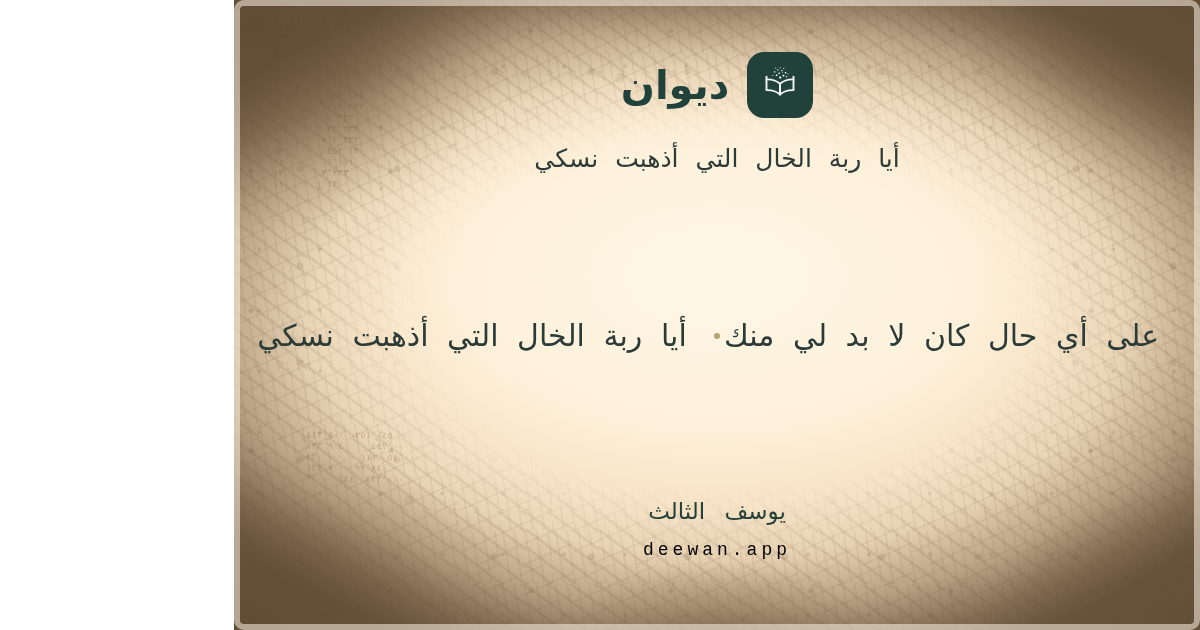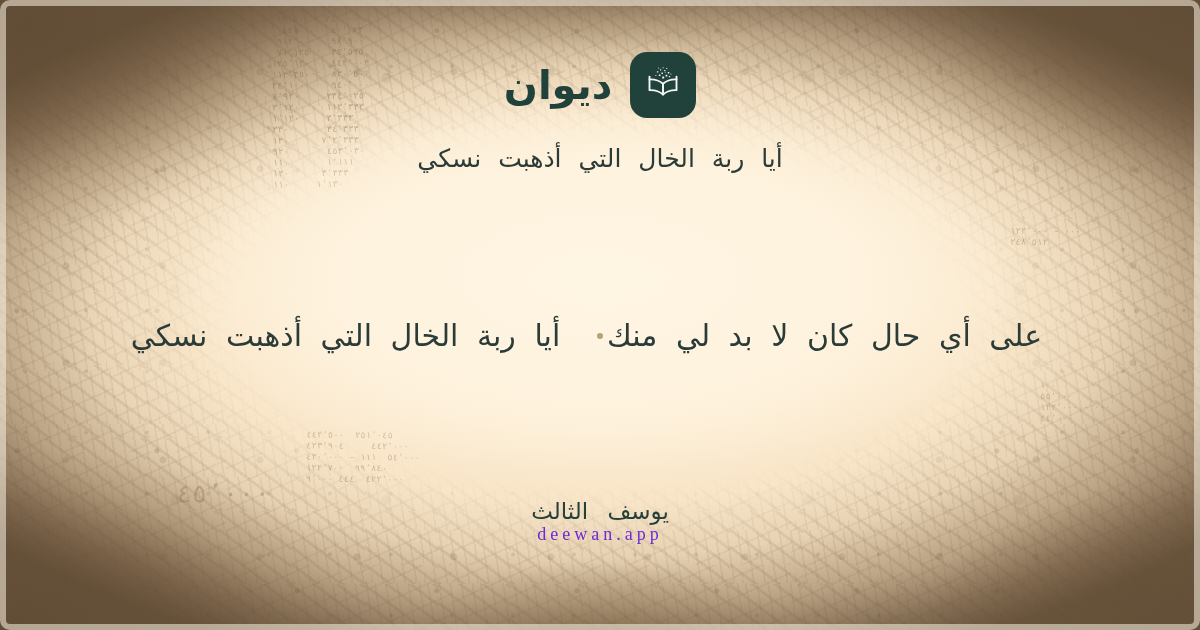--- a/index.html
+++ b/index.html
@@ -3,21 +3,21 @@
 <meta charset="utf-8">
 <title>deewan.app</title>
 <style>
   html, body {
     margin: 0;
     padding: 0;
     background: #ffffff;
   }
   #card {
     position: relative;
-    width: 1200px;
+    width: 966px;
     height: 630px;
     overflow: hidden;
     background: #f6ebd5;
     font-family: "DejaVu Sans", "Liberation Sans", sans-serif;
   }
 
   
   .bg-layer {
     position: absolute;
     inset: 0;
@@ -187,32 +187,32 @@
   }
 
   #footer {
     position: absolute;
     left: 0;
     right: 0;
     top: 498px;
     display: flex;
     flex-direction: column;
     align-items: center;
-    gap: 0;
+    gap: 16px;
   }
   #author {
     font-size: 23px;
     color: #26413a;
     word-spacing: 12px;
     white-space: nowrap;
   }
   #site {
-    font-family: Liberation Serif, serif;
+    font-family: Liberation Mono, monospace;
     font-size: 18px;
-    color: #6d28d9;
+    color: #000000;
     letter-spacing: 4px;
     direction: ltr;
   }
 </style>
 </head>
 <body>
 
 <div id="card">
 
   <div class="bg-layer" id="bg-base"></div>

